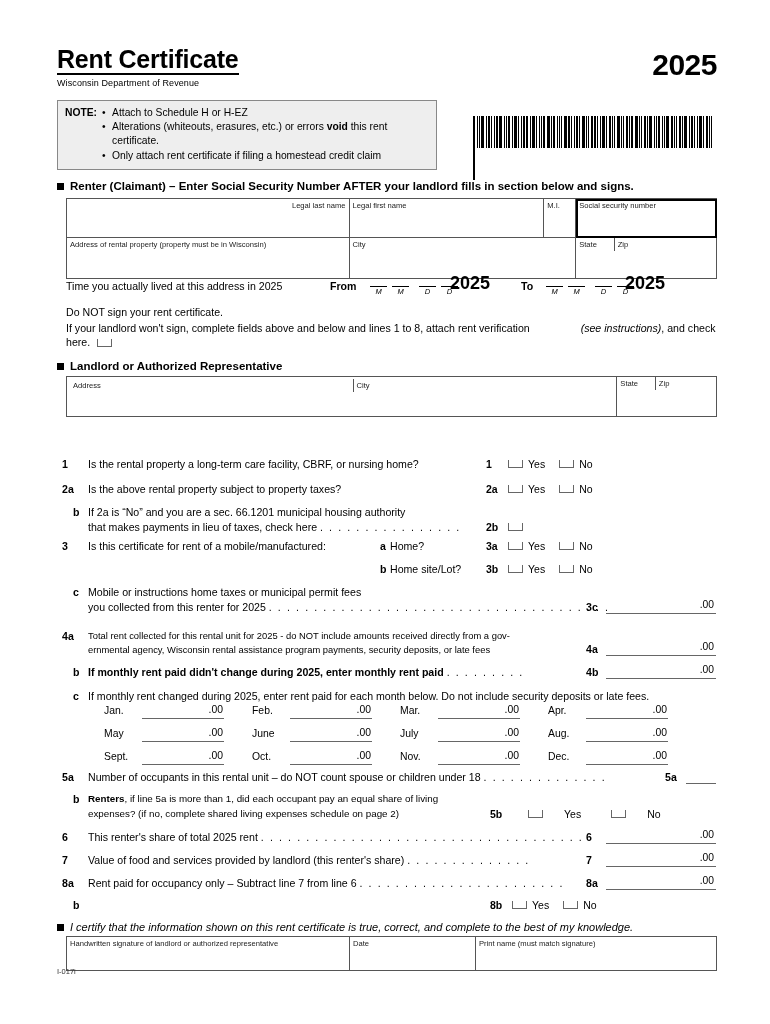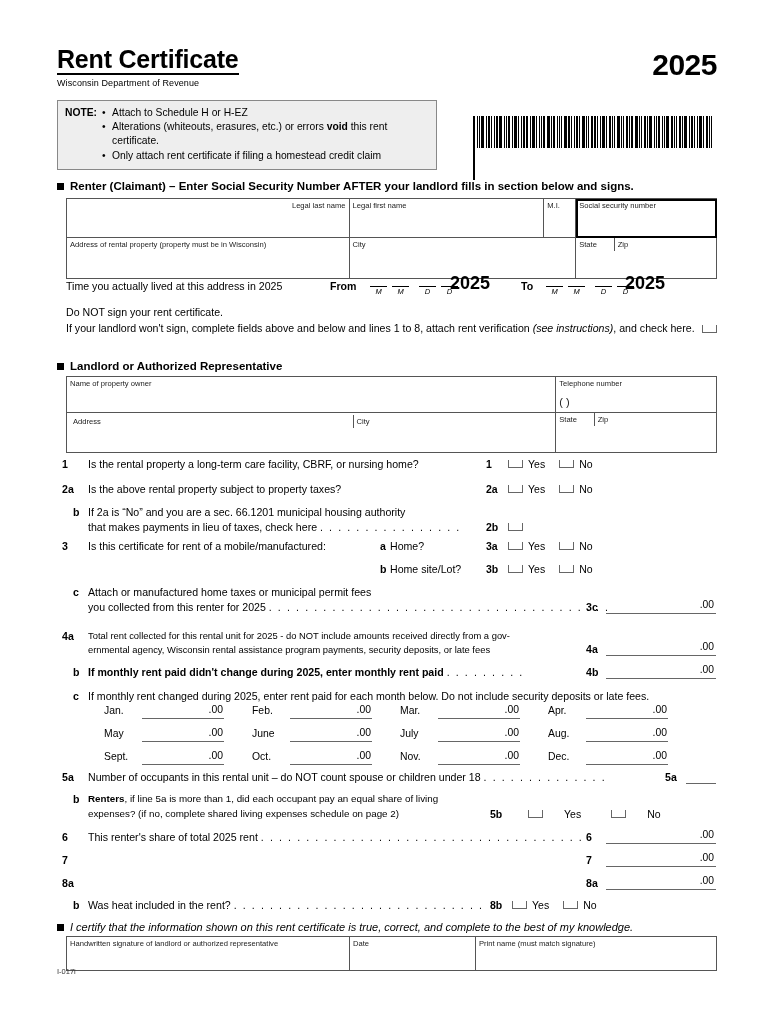--- a/index.html
+++ b/index.html
@@ -57,21 +57,21 @@
   .dtable { position:absolute; border:1px solid #555; border-collapse:collapse; }
   .dtable td {
     border:1px solid #555; vertical-align:top;
     font-size:7.6px; padding:2px 3px; color:#222; line-height:1.2;
   }
   .ssn-cell { outline:2px solid #000; outline-offset:-2px; position:relative; }
 
   
   .txt { position:absolute; font-size:10.6px; line-height:1.32; }
   .b { font-weight:bold; }
-  .i { font-style:italic; }
+  .i { font-style:italic;margin-left:48px; }
 
   
   .mmdd { position:absolute; display:flex; align-items:flex-end; }
   .mmdd .slot { width:17px; margin-right:5px; text-align:center; }
   .mmdd .slot .ln { border-bottom:1.3px solid #000; height:11px; }
   .mmdd .slot .cap { font-size:7.5px; font-style:italic; margin-top:0px; }
   .mmdd .slot.gap { margin-right:10px; }
 
   
   .cbox {
@@ -215,27 +215,20 @@
     <span class="cbox" style="margin-left:4px;"></span>
   </div>
 
   <div class="sect-head" style="left:57px; top:360px;">
     <span class="sq"></span>
     <span>Landlord or Authorized Representative</span>
   </div>
 
   <table class="dtable" style="left:66px; top:376px; width:651px;">
     <tbody>
-        <tr>
-      <td style="width:490px; height:36px;"><span>Name of property owner</span></td>
-      <td style="width:161px;">
-        <div>Telephone number</div>
-        <div style="font-size:11px; margin-top:8px;">(        )</div>
-      </td>
-    </tr>
     <tr>
       <td style="height:40px;">
         <table style="width:100%; border:0; border-collapse:collapse;">
           <tbody>
                 <tr>
             <td style="border:0; border-right:1px solid #555; width:283px; font-size:7.6px; padding:2px 3px; vertical-align:top;"><span>Address</span></td>
             <td style="border:0; font-size:7.6px; padding:2px 3px; vertical-align:top;"><span>City</span></td>
           </tr>
         </tbody>
             </table>
@@ -301,21 +294,21 @@
   <div class="txt" style="left:390px; top:563px;">Home site/Lot?</div>
   <div class="ynrow" style="left:486px; top:563px;">
     <span class="b" style="width:22px;">3b</span>
     <span class="cbox"></span>
     <span class="cb-lbl">Yes</span>
     <span class="cbox"></span>
     <span class="cb-lbl">No</span>
   </div>
 
   <div class="txt b" style="left:73px; top:586px;">c</div>
-  <div class="txt" style="left:88px; top:586px;">Attach or manufactured home taxes or municipal permit fees</div>
+  <div class="txt" style="left:88px; top:586px;">Mobile or instructions home taxes or municipal permit fees</div>
   <div class="txt" style="left:88px; top:601px;">
     <span>you collected from this renter for 2025</span>
     <span class="dots"> . . . . . . . . . . . . . . . . . . . . . . . . . . . . . . . . . . . . . .</span>
   </div>
   <div class="txt b" style="left:586px; top:601px;">3c</div>
   <div class="amtline" style="left:606px; top:599px; width:110px;">.00</div>
 
   <div class="txt b" style="left:62px; top:630px;">4a</div>
   <div class="txt" style="left:88px; top:630px; font-size:9.4px;">Total rent collected for this rental unit for 2025 - do NOT include amounts received directly from a gov-</div>
   <div class="txt" style="left:88px; top:644px; font-size:9.4px;">ernmental agency, Wisconsin rental assistance program payments, security deposits, or late fees</div>
@@ -407,32 +400,36 @@
 
   <div class="txt b" style="left:62px; top:831px;">6</div>
   <div class="txt" style="left:88px; top:831px;">
     <span>This renter's share of total 2025 rent</span>
     <span class="dots"> . . . . . . . . . . . . . . . . . . . . . . . . . . . . . . . . . . . .</span>
   </div>
   <div class="txt b" style="left:586px; top:831px;">6</div>
   <div class="amtline" style="left:606px; top:829px; width:110px;">.00</div>
 
   <div class="txt b" style="left:62px; top:854px;">7</div>
+  <div class="txt" style="left:88px; top:854px;">
+    <span>Value of food and services provided by landlord (this renter's share)</span>
+    <span class="dots"> . . . . . . . . . . . . . .</span>
+  </div>
   <div class="txt b" style="left:586px; top:854px;">7</div>
   <div class="amtline" style="left:606px; top:852px; width:110px;">.00</div>
 
   <div class="txt b" style="left:62px; top:877px;">8a</div>
+  <div class="txt" style="left:88px; top:877px;">
+    <span>Rent paid for occupancy only – Subtract line 7 from line 6</span>
+    <span class="dots"> . . . . . . . . . . . . . . . . . . . . . . .</span>
+  </div>
   <div class="txt b" style="left:586px; top:877px;">8a</div>
   <div class="amtline" style="left:606px; top:875px; width:110px;">.00</div>
 
   <div class="txt b" style="left:73px; top:899px;">b</div>
-  <div class="txt" style="left:88px; top:899px;">
-    <span>Was heat included in the rent?</span>
-    <span class="dots"> . . . . . . . . . . . . . . . . . . . . . . . . . . . .</span>
-  </div>
   <div class="ynrow" style="left:490px; top:899px;">
     <span class="b" style="width:22px;">8b</span>
     <span class="cbox"></span>
     <span class="cb-lbl">Yes</span>
     <span class="cbox"></span>
     <span class="cb-lbl">No</span>
   </div>
 
   <div class="sect-head italic" style="left:57px; top:921px;">
     <span class="sq" style="font-style:normal;"></span>

